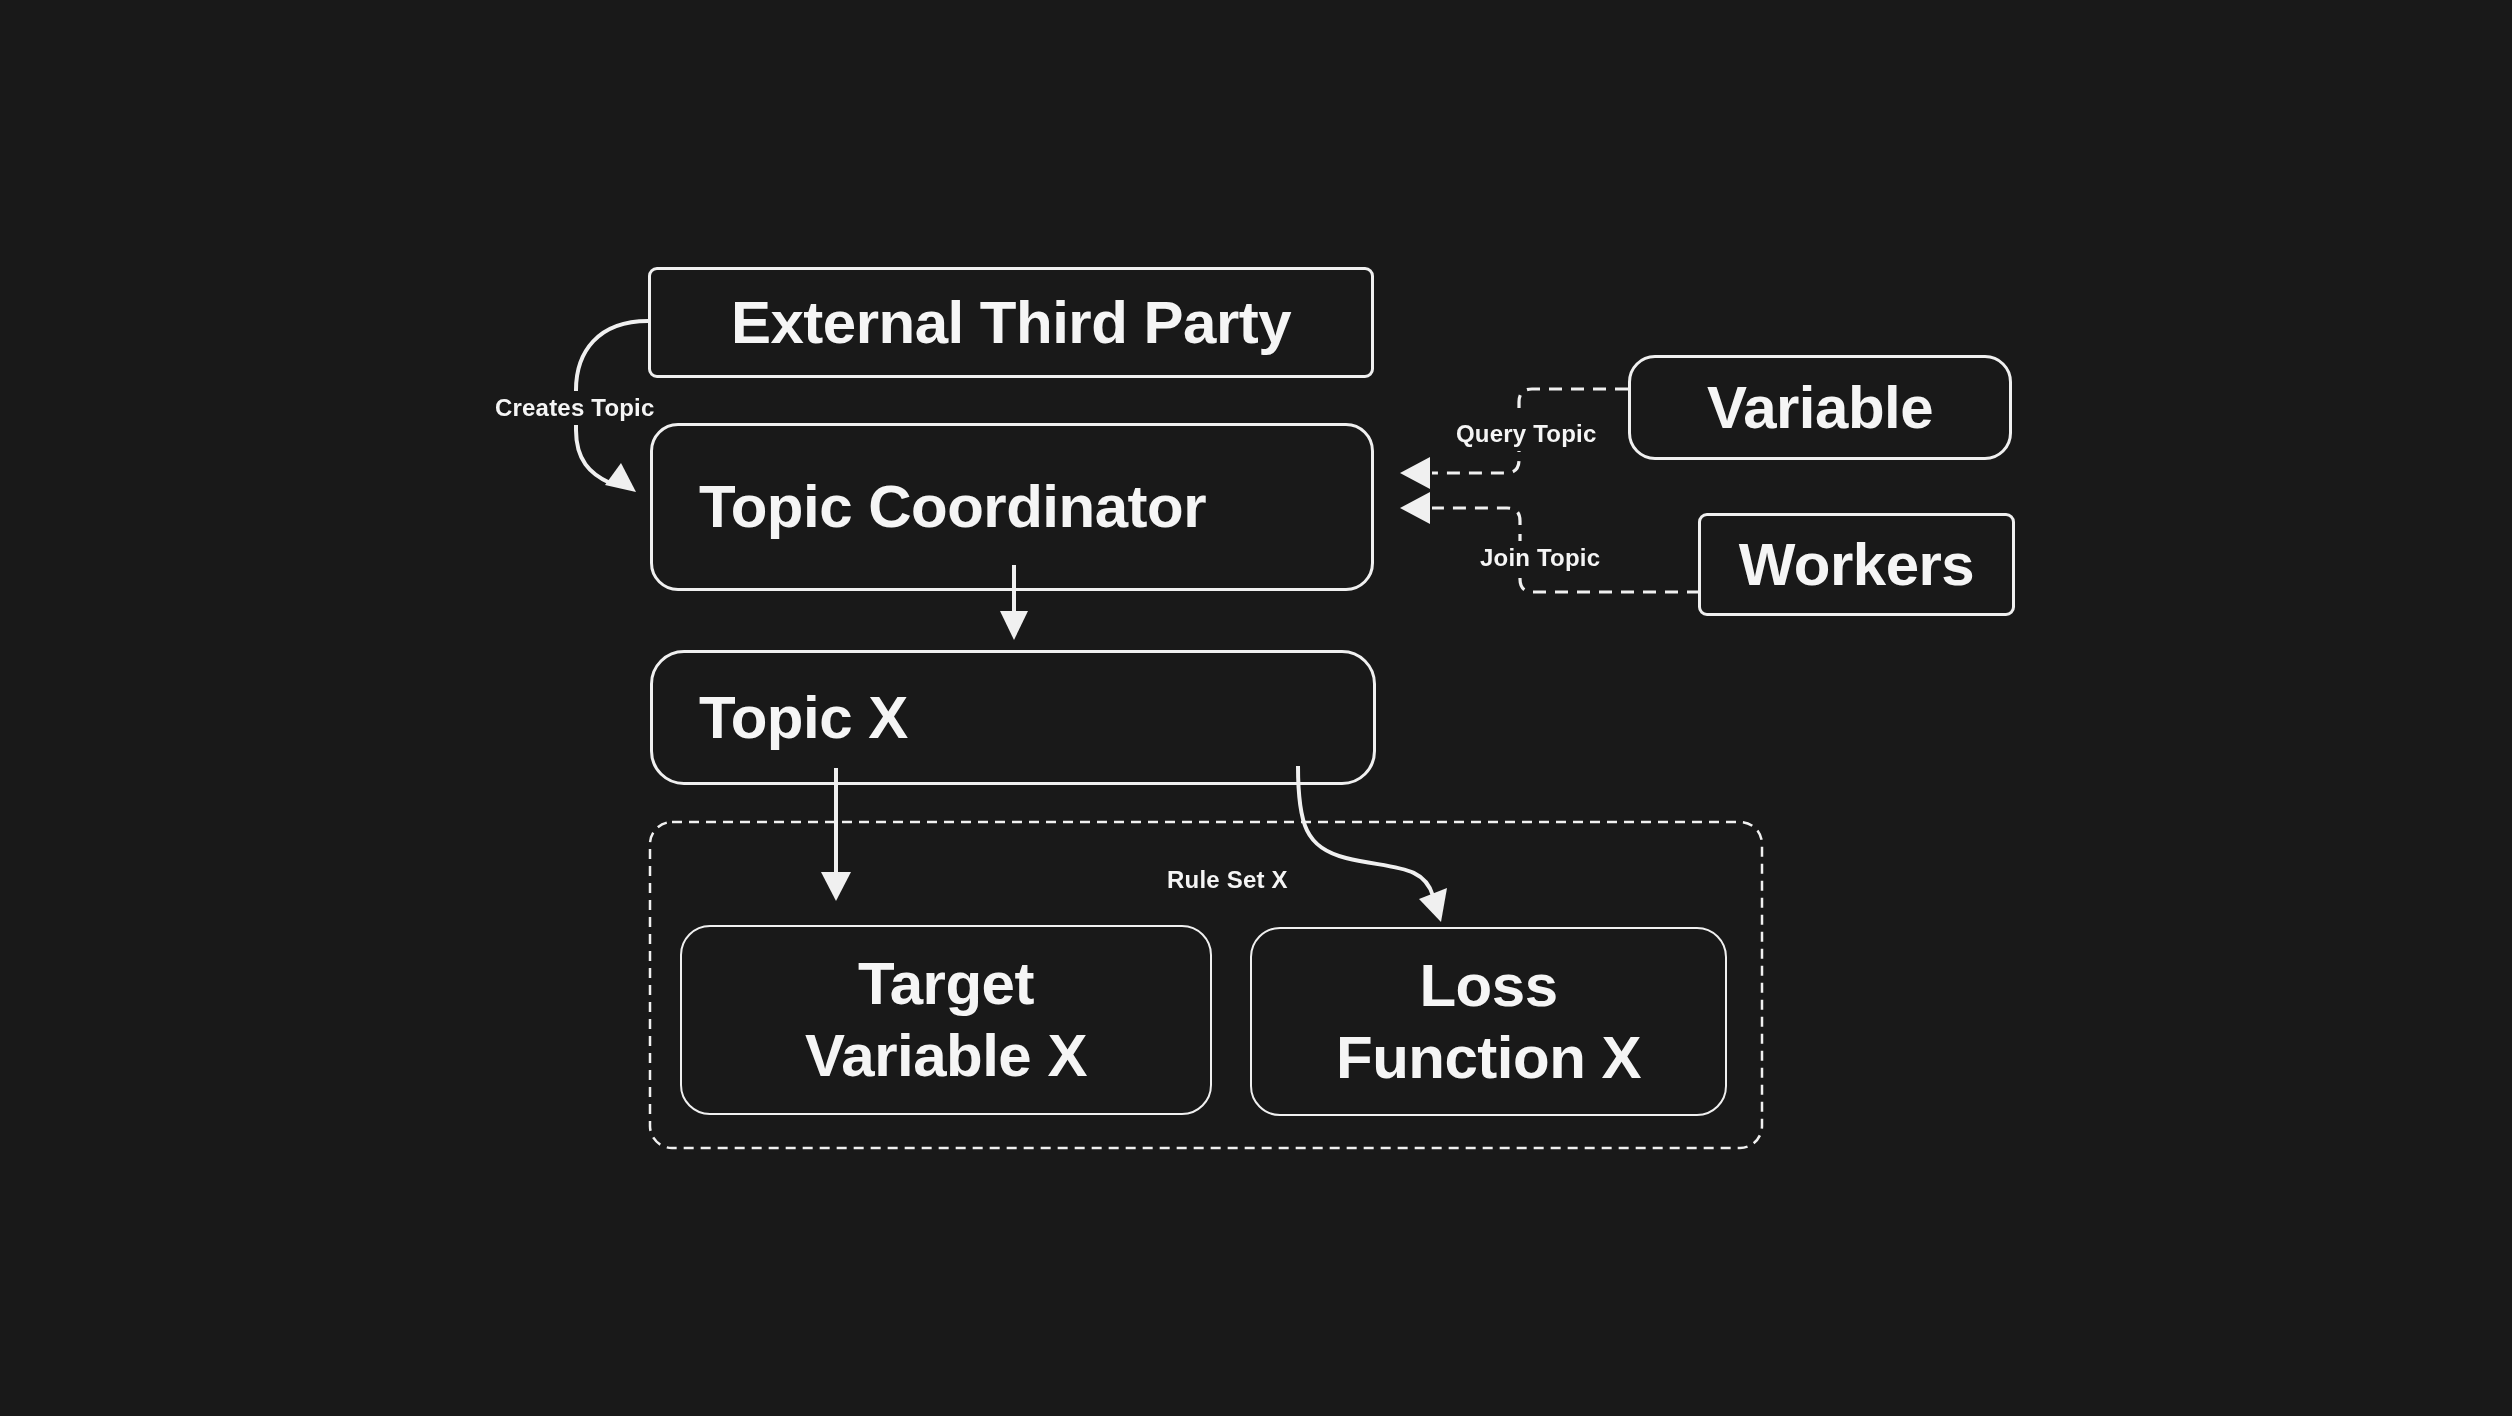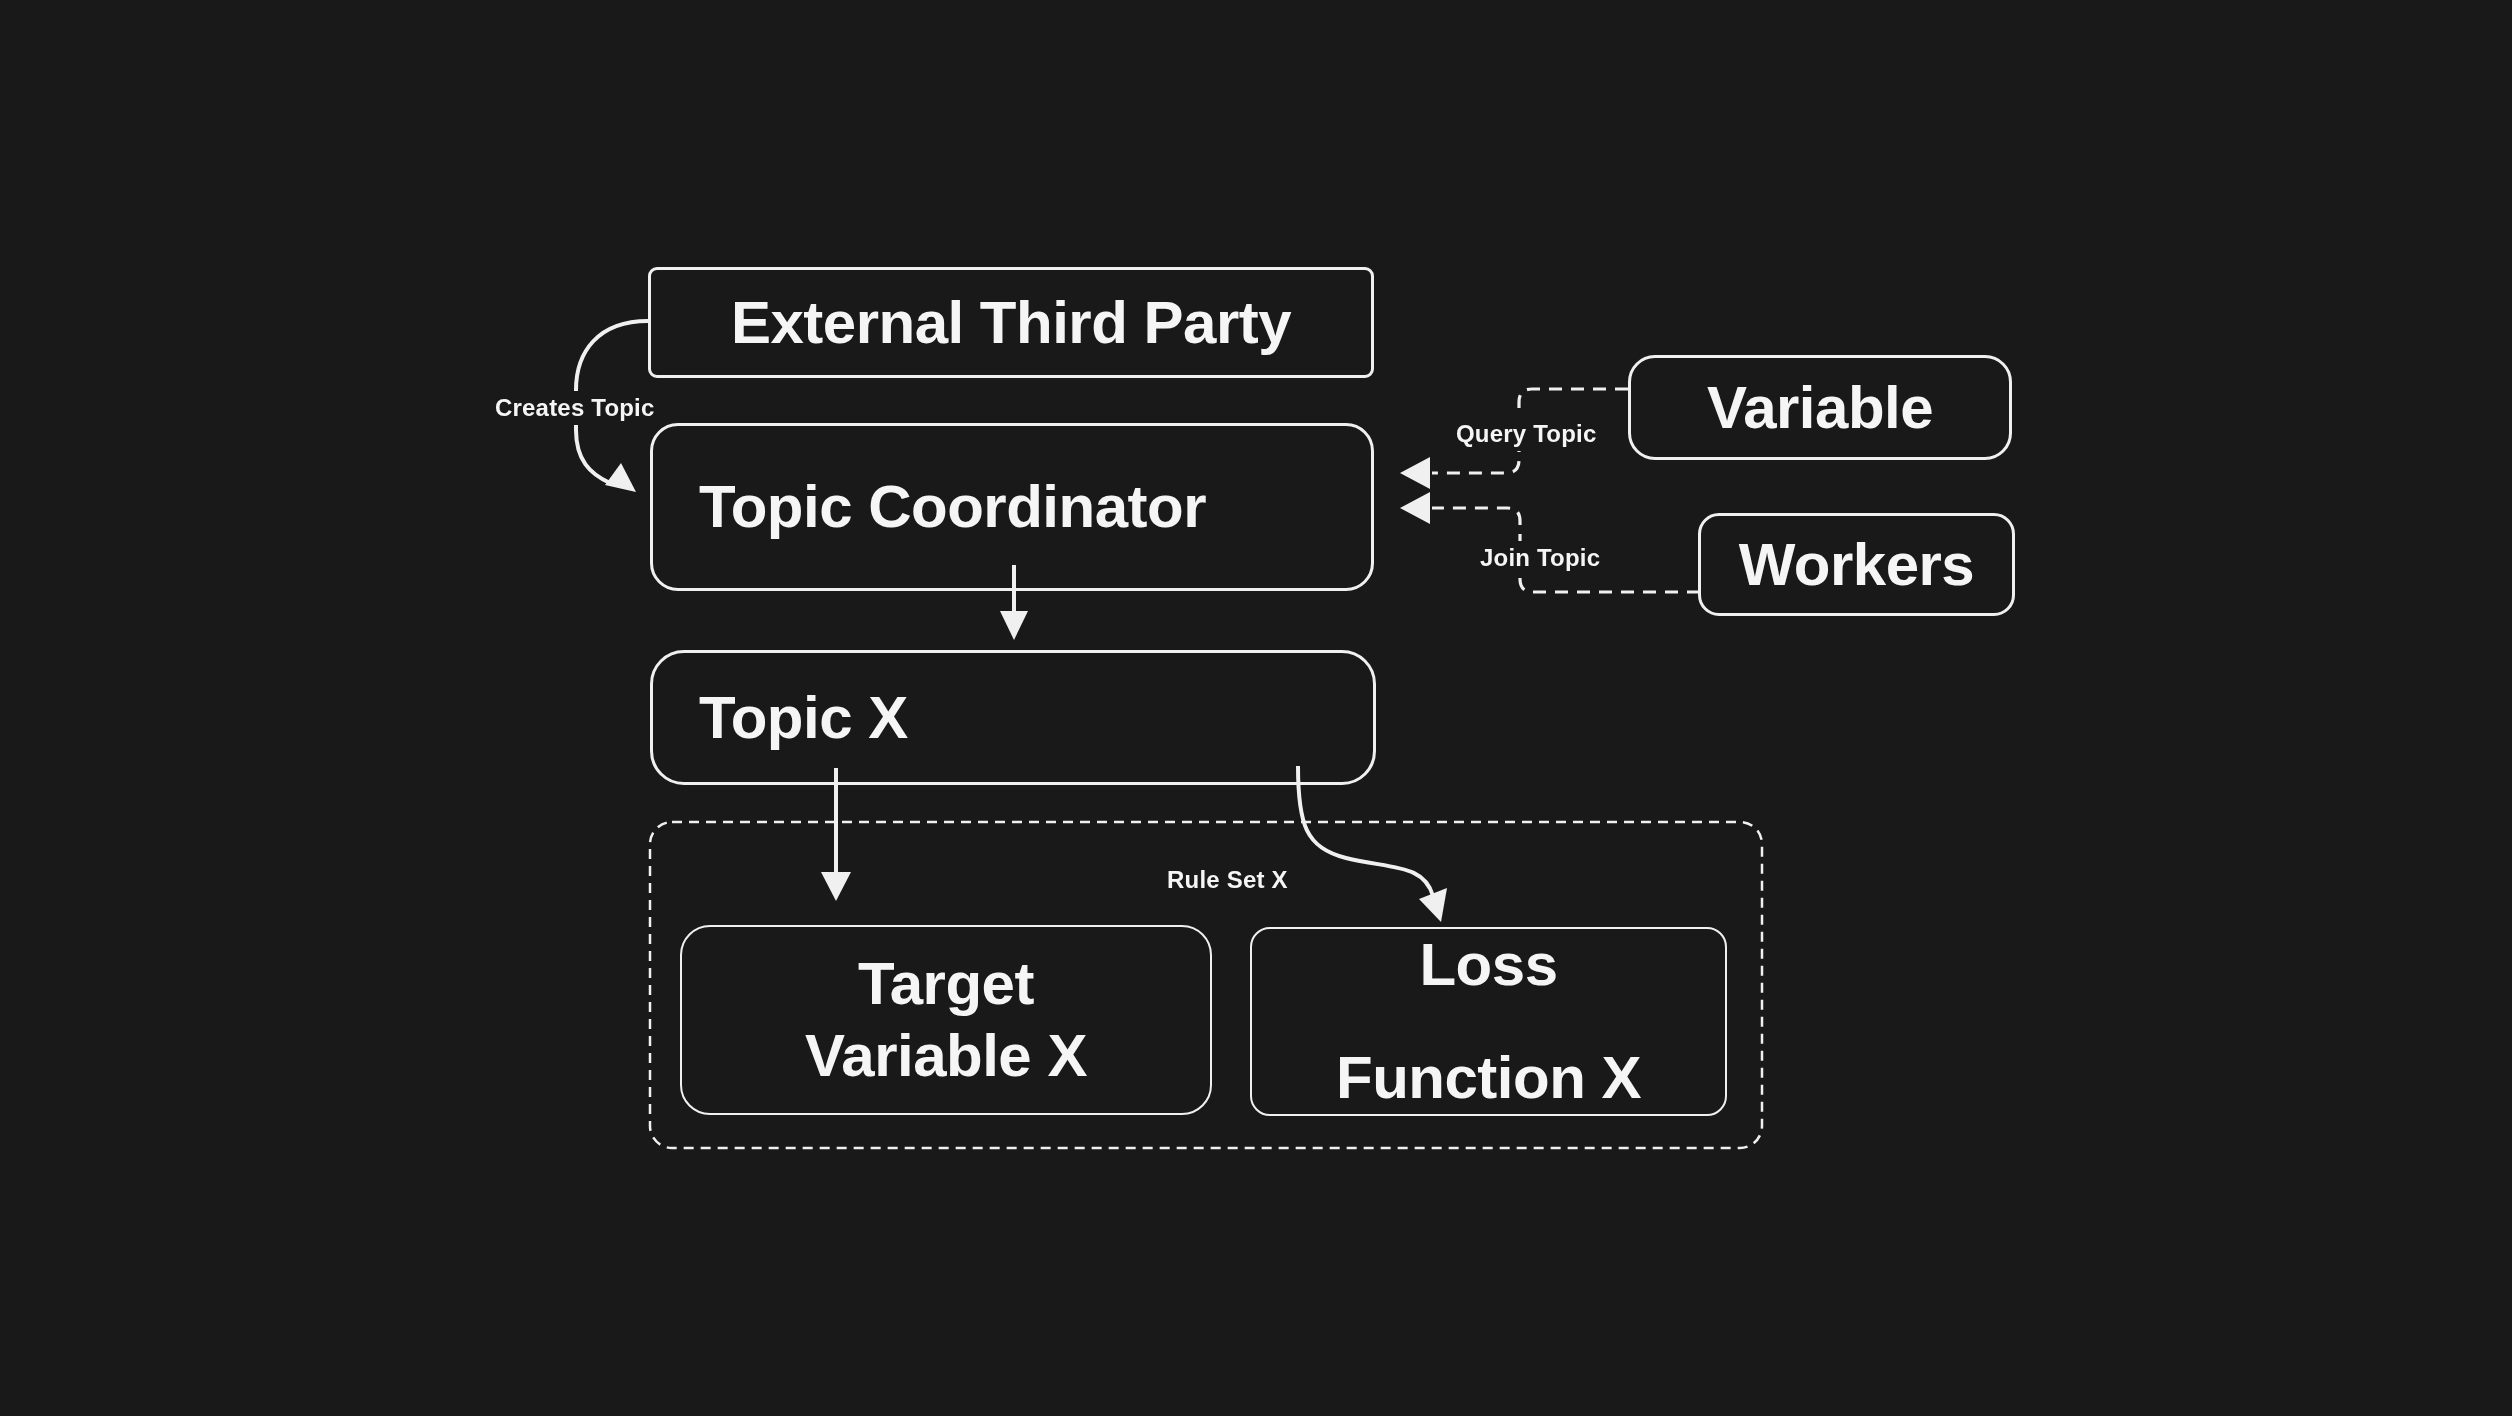--- a/index.html
+++ b/index.html
@@ -61,24 +61,24 @@
     letter-spacing:-0.5px;
     line-height:1.16;
     background:transparent;
   }
   .node.align-left{ justify-content:flex-start; padding-left:46px; }
   .node.two-line{ flex-direction:column; text-align:center; line-height:72px; }
 
   .node-external{ left:648px; top:267px; width:726px; height:111px; border-radius:9px; }
   .node-coordinator{ left:650px; top:423px; width:724px; height:168px; border-radius:28px; border-width:3.5px; }
   .node-consumers{ left:1628px; top:355px; width:384px; height:105px; border-radius:27px; }
-  .node-workers{ left:1698px; top:513px; width:317px; height:103px; border-radius:21px; }
+  .node-workers{ left:1698px; top:513px; width:317px; height:103px; border-radius:9px; }
   .node-topic-x{ left:650px; top:650px; width:726px; height:135px; border-radius:34px; border-width:3.5px; }
   .node-target{ left:680px; top:925px; width:532px; height:190px; border-radius:30px; border-width:2.5px; }
-  .node-loss{ left:1250px; top:927px; width:477px; height:189px; border-radius:20px; border-width:2.5px;justify-content:space-between; }
+  .node-loss{ left:1250px; top:927px; width:477px; height:189px; border-radius:30px; border-width:2.5px; }
 
   .edge-label{
     position:absolute;
     background:var(--c-background);
     color:var(--c-text);
     font-size:24px;
     font-weight:bold;
     letter-spacing:0.2px;
     padding:3px 7px;
     white-space:nowrap;

